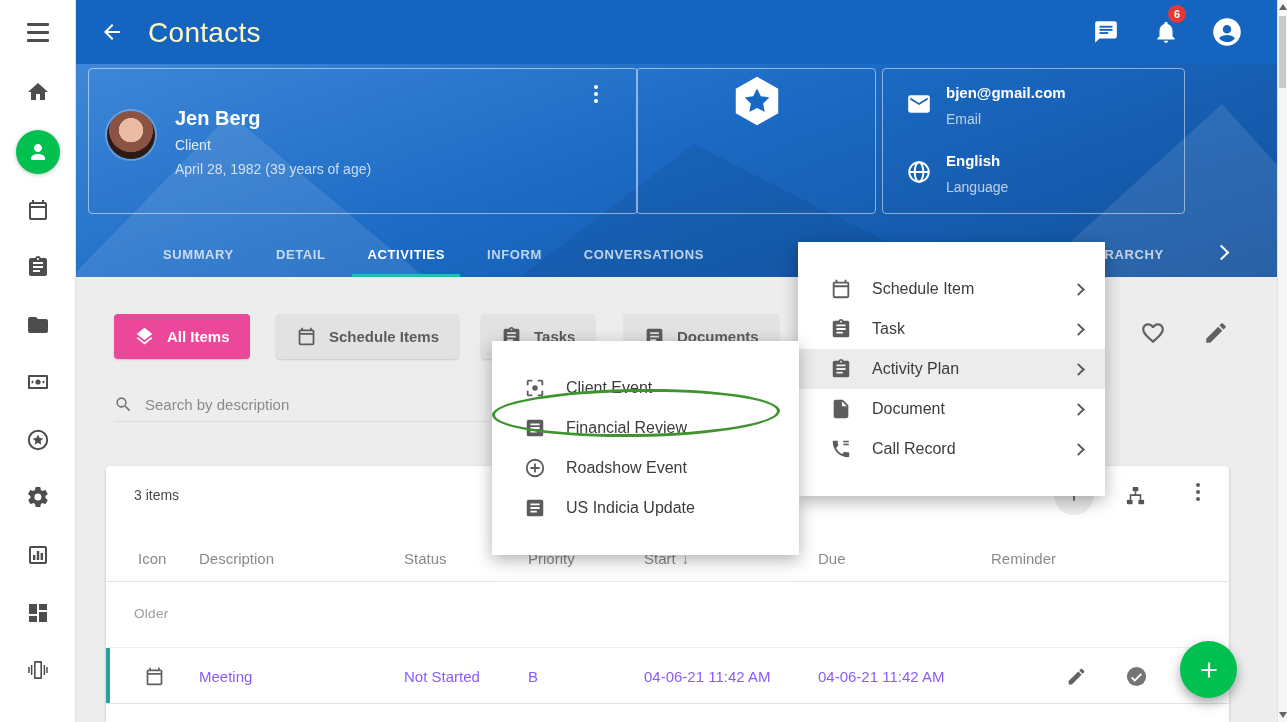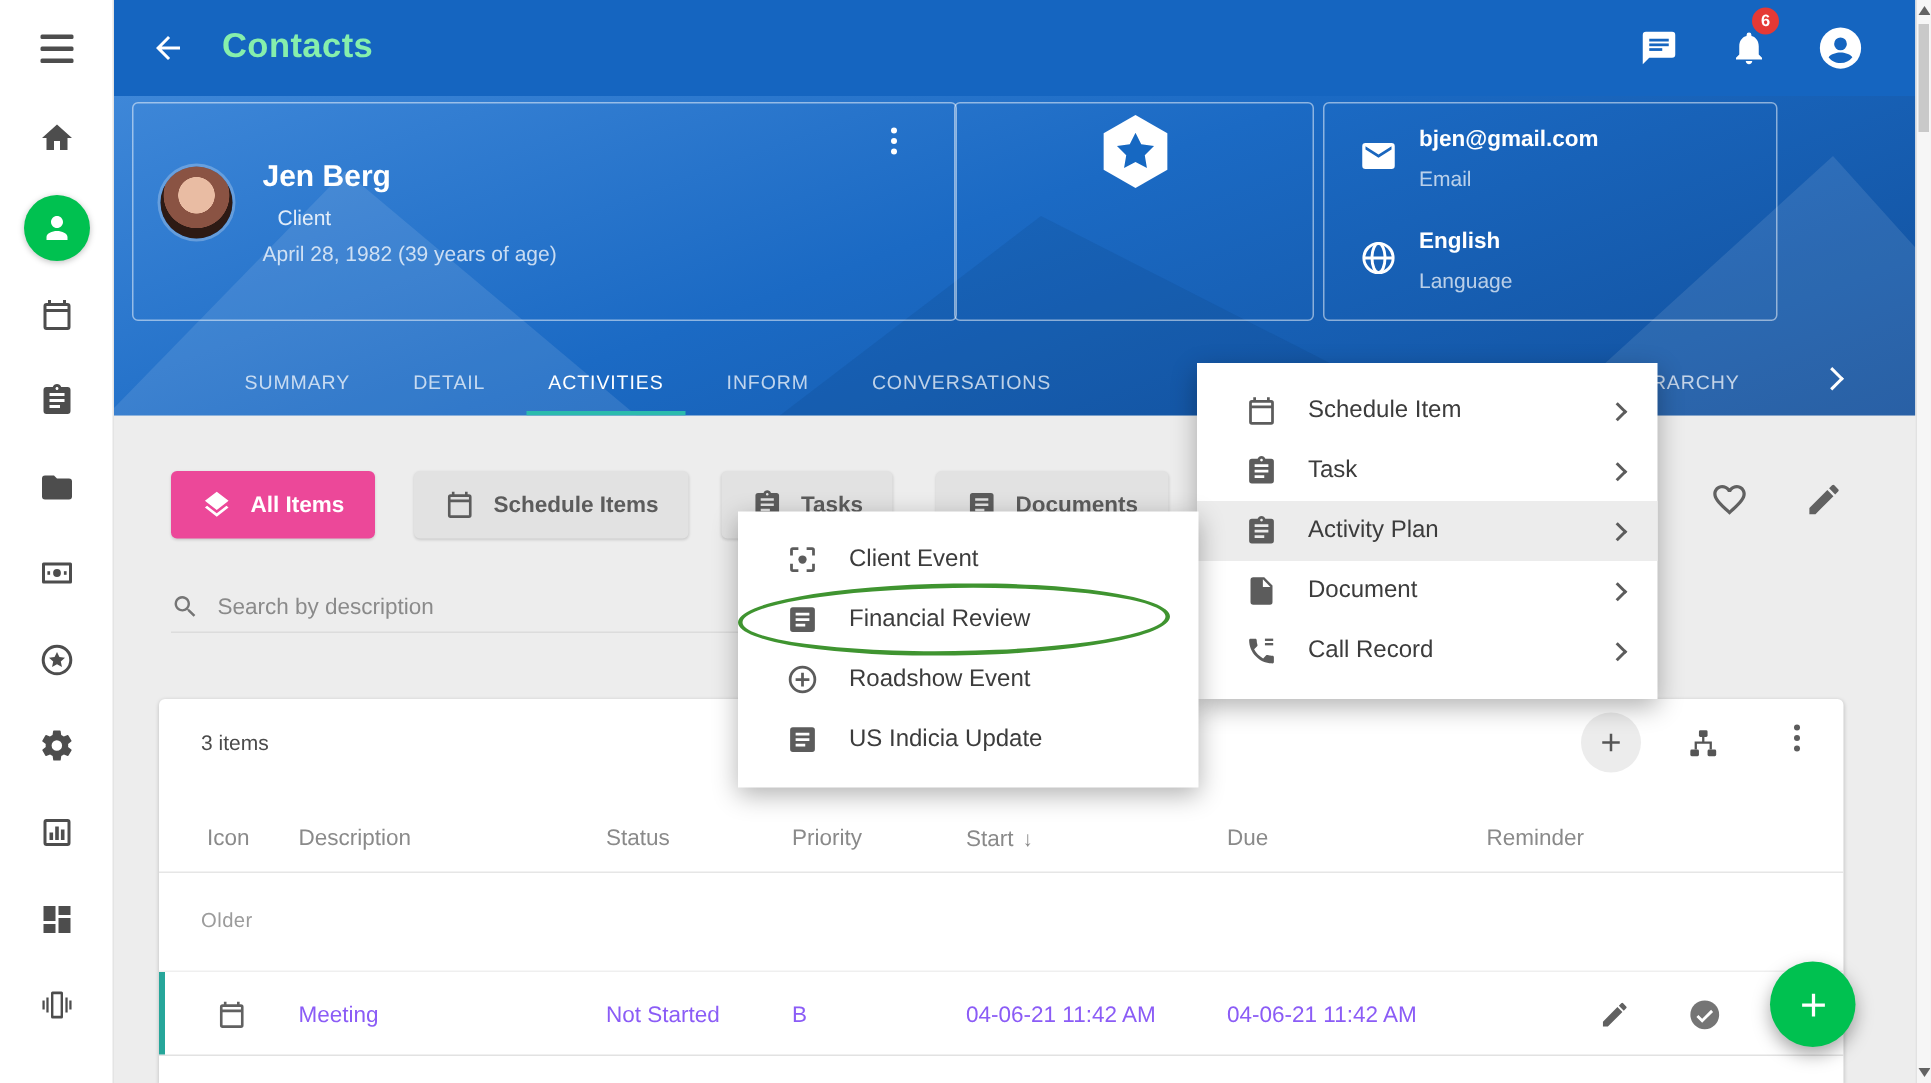--- a/index.html
+++ b/index.html
@@ -13,75 +13,75 @@
   .sidebar{position:absolute;left:0;top:0;width:76px;height:100%;background:#fff;border-right:1px solid #e4e4e4;z-index:30}
   .sb-item{position:absolute;left:18px;width:40px;height:40px;display:flex;align-items:center;justify-content:center;cursor:pointer}
   .sb-item.active{left:16px;width:44px;height:44px;background:#00c150;border-radius:50%;box-shadow:0 1px 4px rgba(0,0,0,.25)}
   .sb-item.active .ic{fill:#fff}
   .burger{display:flex;flex-direction:column;gap:5px;width:22px}
   .burger i{display:block;height:3px;background:#4d4d4d;border-radius:1px}
 
   
   .topbar{position:absolute;left:76px;top:0;width:1201px;height:64px;background:#1565c0;z-index:20}
   .back{position:absolute;left:24px;top:20px;width:24px;height:24px}
-  .apptitle{position:absolute;left:72px;top:17px;color:#86efac;font-size:23px;font-weight:700;letter-spacing:.3px}
+  .apptitle{position:absolute;left:72px;top:17px;color:#fef9c3;font-size:28px;font-weight:400;letter-spacing:.3px}
   .top-ic{position:absolute;top:19px;width:26px;height:26px}
   .chat-ic{left:1017px}
   .bell-ic{left:1077px}
   .acct-ic{left:1136px;width:30px;height:30px;top:17px}
   .badge{position:absolute;left:1092px;top:5px;min-width:18px;height:18px;padding:0 4px;background:#e53935;border-radius:9px;color:#fff;font-size:11px;font-weight:700;display:flex;align-items:center;justify-content:center;z-index:2}
 
   
   .hero{position:absolute;left:76px;top:64px;width:1201px;height:213px;background:linear-gradient(160deg,#3e87d8 0%,#1b6ac4 45%,#114f9b 100%);overflow:hidden;z-index:10}
   .mt{position:absolute}
   .mt1{left:-80px;top:50px;width:520px;height:240px;background:#fff;opacity:.10;clip-path:polygon(0 100%,45% 0,100% 100%)}
   .mt2{left:330px;top:80px;width:720px;height:220px;background:#0a2f63;opacity:.12;clip-path:polygon(0 100%,40% 0,100% 100%)}
   .mt3{left:860px;top:40px;width:520px;height:260px;background:#fff;opacity:.10;clip-path:polygon(0 100%,55% 0,100% 100%)}
   .hcard{position:absolute;top:4px;height:146px;border:1px solid rgba(255,255,255,.5);border-radius:4px}
   .hc1{left:12px;width:550px}
   .hc2{left:560px;width:240px}
   .hc3{left:806px;width:303px}
   .avatar{position:absolute;left:18px;top:42px;width:48px;height:48px;border-radius:50%;
           background:radial-gradient(circle at 50% 40%,#e9bca3 0 32%,#8a5343 33% 58%,#2d1a14 59% 100%);box-shadow:0 0 0 2px rgba(255,255,255,.25)}
   .pname{position:absolute;left:86px;top:38px;color:#fff;font-size:20px;font-weight:700}
-  .ptype{position:absolute;left:96px;top:68px;color:rgba(255,255,255,.85);font-size:14px}
+  .ptype{position:absolute;left:86px;top:68px;color:rgba(255,255,255,.85);font-size:14px}
   .pbirth{position:absolute;left:86px;top:92px;color:rgba(255,255,255,.75);font-size:14px}
   .dots{display:flex;flex-direction:column;gap:3px;align-items:center;width:14px;cursor:pointer}
   .dots i{width:4px;height:4px;border-radius:50%;background:#fff}
   .dots.gray i{background:#5c5c5c}
   .hc1-dots{position:absolute;left:500px;top:16px}
   .hexbadge{position:absolute;left:94px;top:6px;width:52px;height:52px}
   .hc3-ic{position:absolute;left:23px;width:26px;height:26px}
   .hc3-v{position:absolute;left:63px;color:#fff;font-size:15px;font-weight:700}
   .hc3-l{position:absolute;left:63px;color:rgba(255,255,255,.7);font-size:14px}
 
   
   .tabs{position:absolute;left:66px;top:168px;height:45px;display:flex}
-  .tab{position:relative;padding:0 21px;line-height:45px;font-size:13px;font-weight:400;letter-spacing:.6px;color:rgba(255,255,255,.72);cursor:pointer;white-space:nowrap}
+  .tab{position:relative;padding:0 21px;line-height:45px;font-size:13px;font-weight:700;letter-spacing:.6px;color:rgba(255,255,255,.72);cursor:pointer;white-space:nowrap}
   .tab.active{color:#fff}
   .tab.active::after{content:"";position:absolute;left:6px;right:6px;bottom:0;height:3px;background:#2bbbad}
   .tab-spacer{width:335px}
   .tabs-chevron{position:absolute;left:1140px;top:183px;width:11px;height:11px;border-right:2.5px solid #fff;border-bottom:2.5px solid #fff;transform:rotate(-45deg);cursor:pointer}
 
   
   .fbtn{position:absolute;top:314px;height:45px;border-radius:4px;display:flex;align-items:center;padding:0 20px;gap:12px;
         font-size:15px;font-weight:700;color:#5c5c5c;background:#e2e2e2;box-shadow:0 1px 2px rgba(0,0,0,.15);cursor:pointer;z-index:12}
   .fbtn .ic{width:21px;height:21px;fill:#5c5c5c}
   .fbtn.green{background:#ec4899;color:#fff}
   .fbtn.green .ic{fill:#fff}
   .act-ic{position:absolute;top:320px;width:26px;height:26px;fill:#616161;cursor:pointer;z-index:12}
 
   
   .search{position:absolute;left:114px;top:388px;width:675px;height:34px;display:flex;align-items:center;gap:12px;border-bottom:1px solid rgba(0,0,0,.07);z-index:11}
   .search .ic{width:19px;height:19px;fill:#757575}
   .search input{border:none;outline:none;background:transparent;font-family:"Liberation Sans",sans-serif;font-size:15px;color:#555;width:400px}
   .search input::placeholder{color:#8a8a8a}
 
   
-  .menu{position:absolute;background:#fff;box-shadow:0 5px 16px rgba(0,0,0,.3);padding:12px 0}
+  .menu{position:absolute;background:#fff;box-shadow:0 5px 16px rgba(0,0,0,.3);padding:27px 0}
   .addmenu{left:798px;top:242px;width:307px;z-index:40}
   .planmenu{left:492px;top:341px;width:307px;z-index:41}
   .menu-item{height:40px;display:flex;align-items:center;padding:0 18px 0 32px;font-size:16px;color:#3c3c3c;position:relative;cursor:pointer}
   .menu-item.hl{background:#ececec}
   .menu-item .ic{width:22px;height:22px;fill:#5c5c5c;margin-right:20px;flex:none}
   .chev{position:absolute;right:22px;width:9px;height:9px;border-right:2px solid #5c5c5c;border-bottom:2px solid #5c5c5c;transform:rotate(-45deg)}
   .ellipse{position:absolute;left:492px;top:389px;width:288px;height:48px;border:3px solid #3f9430;border-radius:50%;transform:rotate(-.8deg);z-index:45;pointer-events:none}
 
   
   .card{position:absolute;left:106px;top:466px;width:1123px;height:256px;background:#fff;border-radius:4px 4px 0 0;box-shadow:0 1px 3px rgba(0,0,0,.2);z-index:12}

